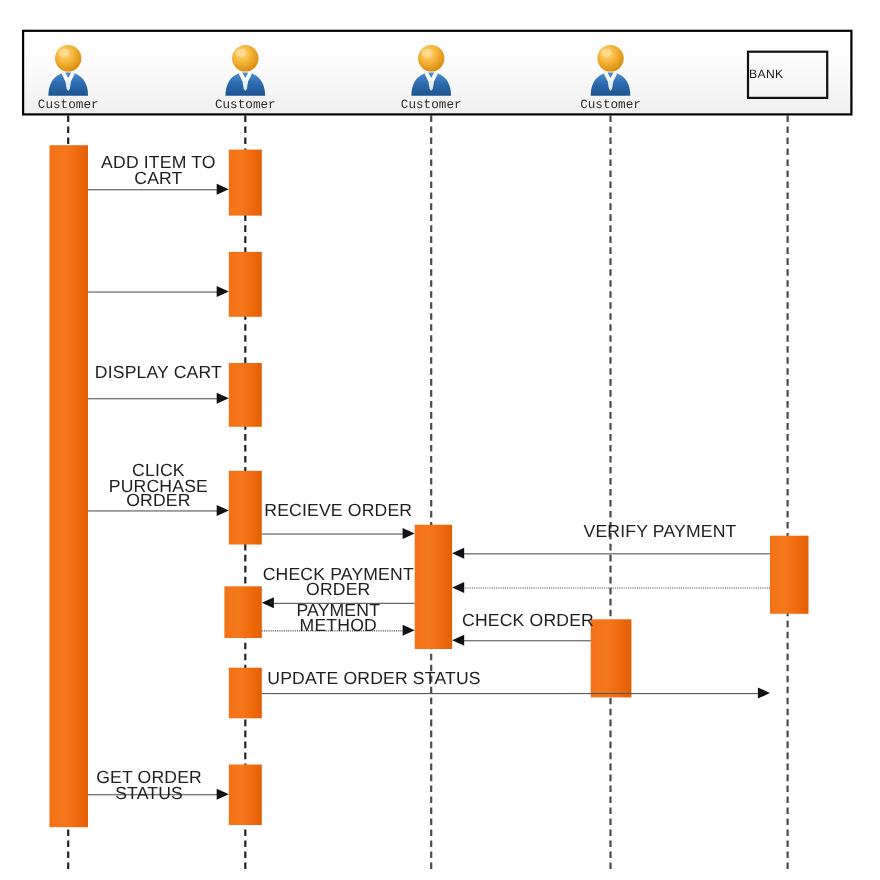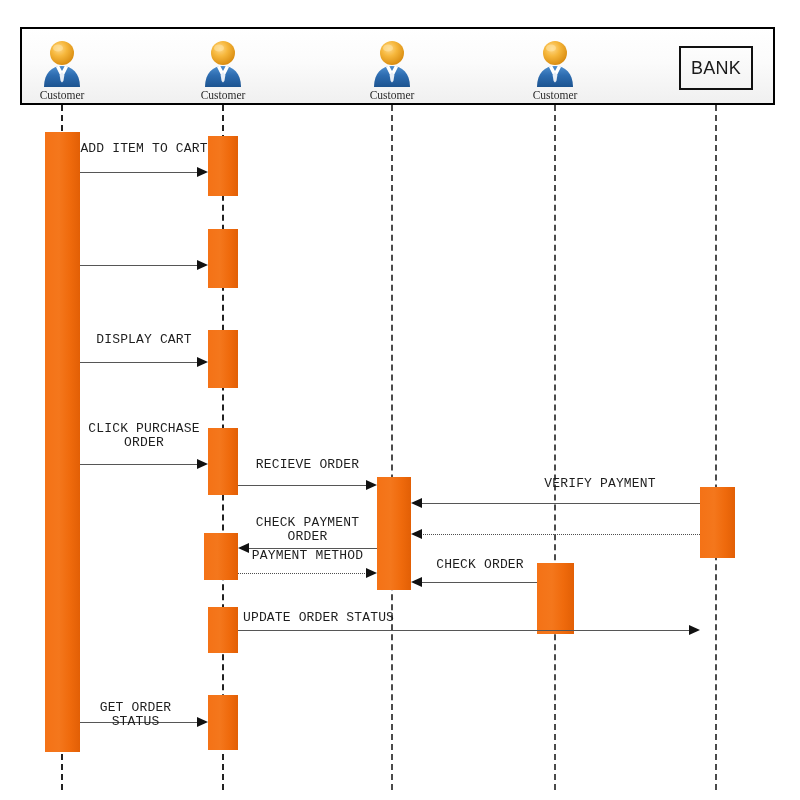--- a/index.html
+++ b/index.html
@@ -37,32 +37,31 @@
     display: block;
     margin: 0 auto;
   }
   .actor-label {
     display: block;
     font-size: 11.5px;
     color: #2b2b2b;
     line-height: 13px;
     margin-top: 1px;
     white-space: nowrap;
-    font-family: Liberation Serif, serif;
+    font-family: Liberation Mono, monospace;
   }
 
   .box-actor {
     position: absolute;
     border: 2px solid #111111;
     background: linear-gradient(to bottom, #fdfdfd 0%, #f4f4f4 100%);
     box-sizing: border-box;
     display: flex;
     align-items: center;
-    justify-content: center;
-    font-size: 18px;
+    font-size: 11px;
     color: #1a1a1a;
     letter-spacing: 0.3px;
   }
 
   
   .lifeline {
     position: absolute;
     width: 0;
     border-left: 2px dashed #4a4a4a;
   }
@@ -100,27 +99,26 @@
     border-bottom: 5px solid transparent;
   }
   .msg .head.right {
     border-left: 11px solid #111111;
   }
   .msg .head.left {
     border-right: 11px solid #111111;
   }
   .msg-label {
     position: absolute;
-    font-size: 13px;
+    font-size: 16px;
     color: #1e1e1e;
     line-height: 13.5px;
     text-align: center;
     white-space: pre-line;
     letter-spacing: 0.15px;
-    font-family: Liberation Mono, monospace;
   }
 
   
   #title-card {
     position: absolute;
     left: 517px;
     top: 711px;
     width: 233px;
     height: 57px;
     border: 2px solid #121212;

